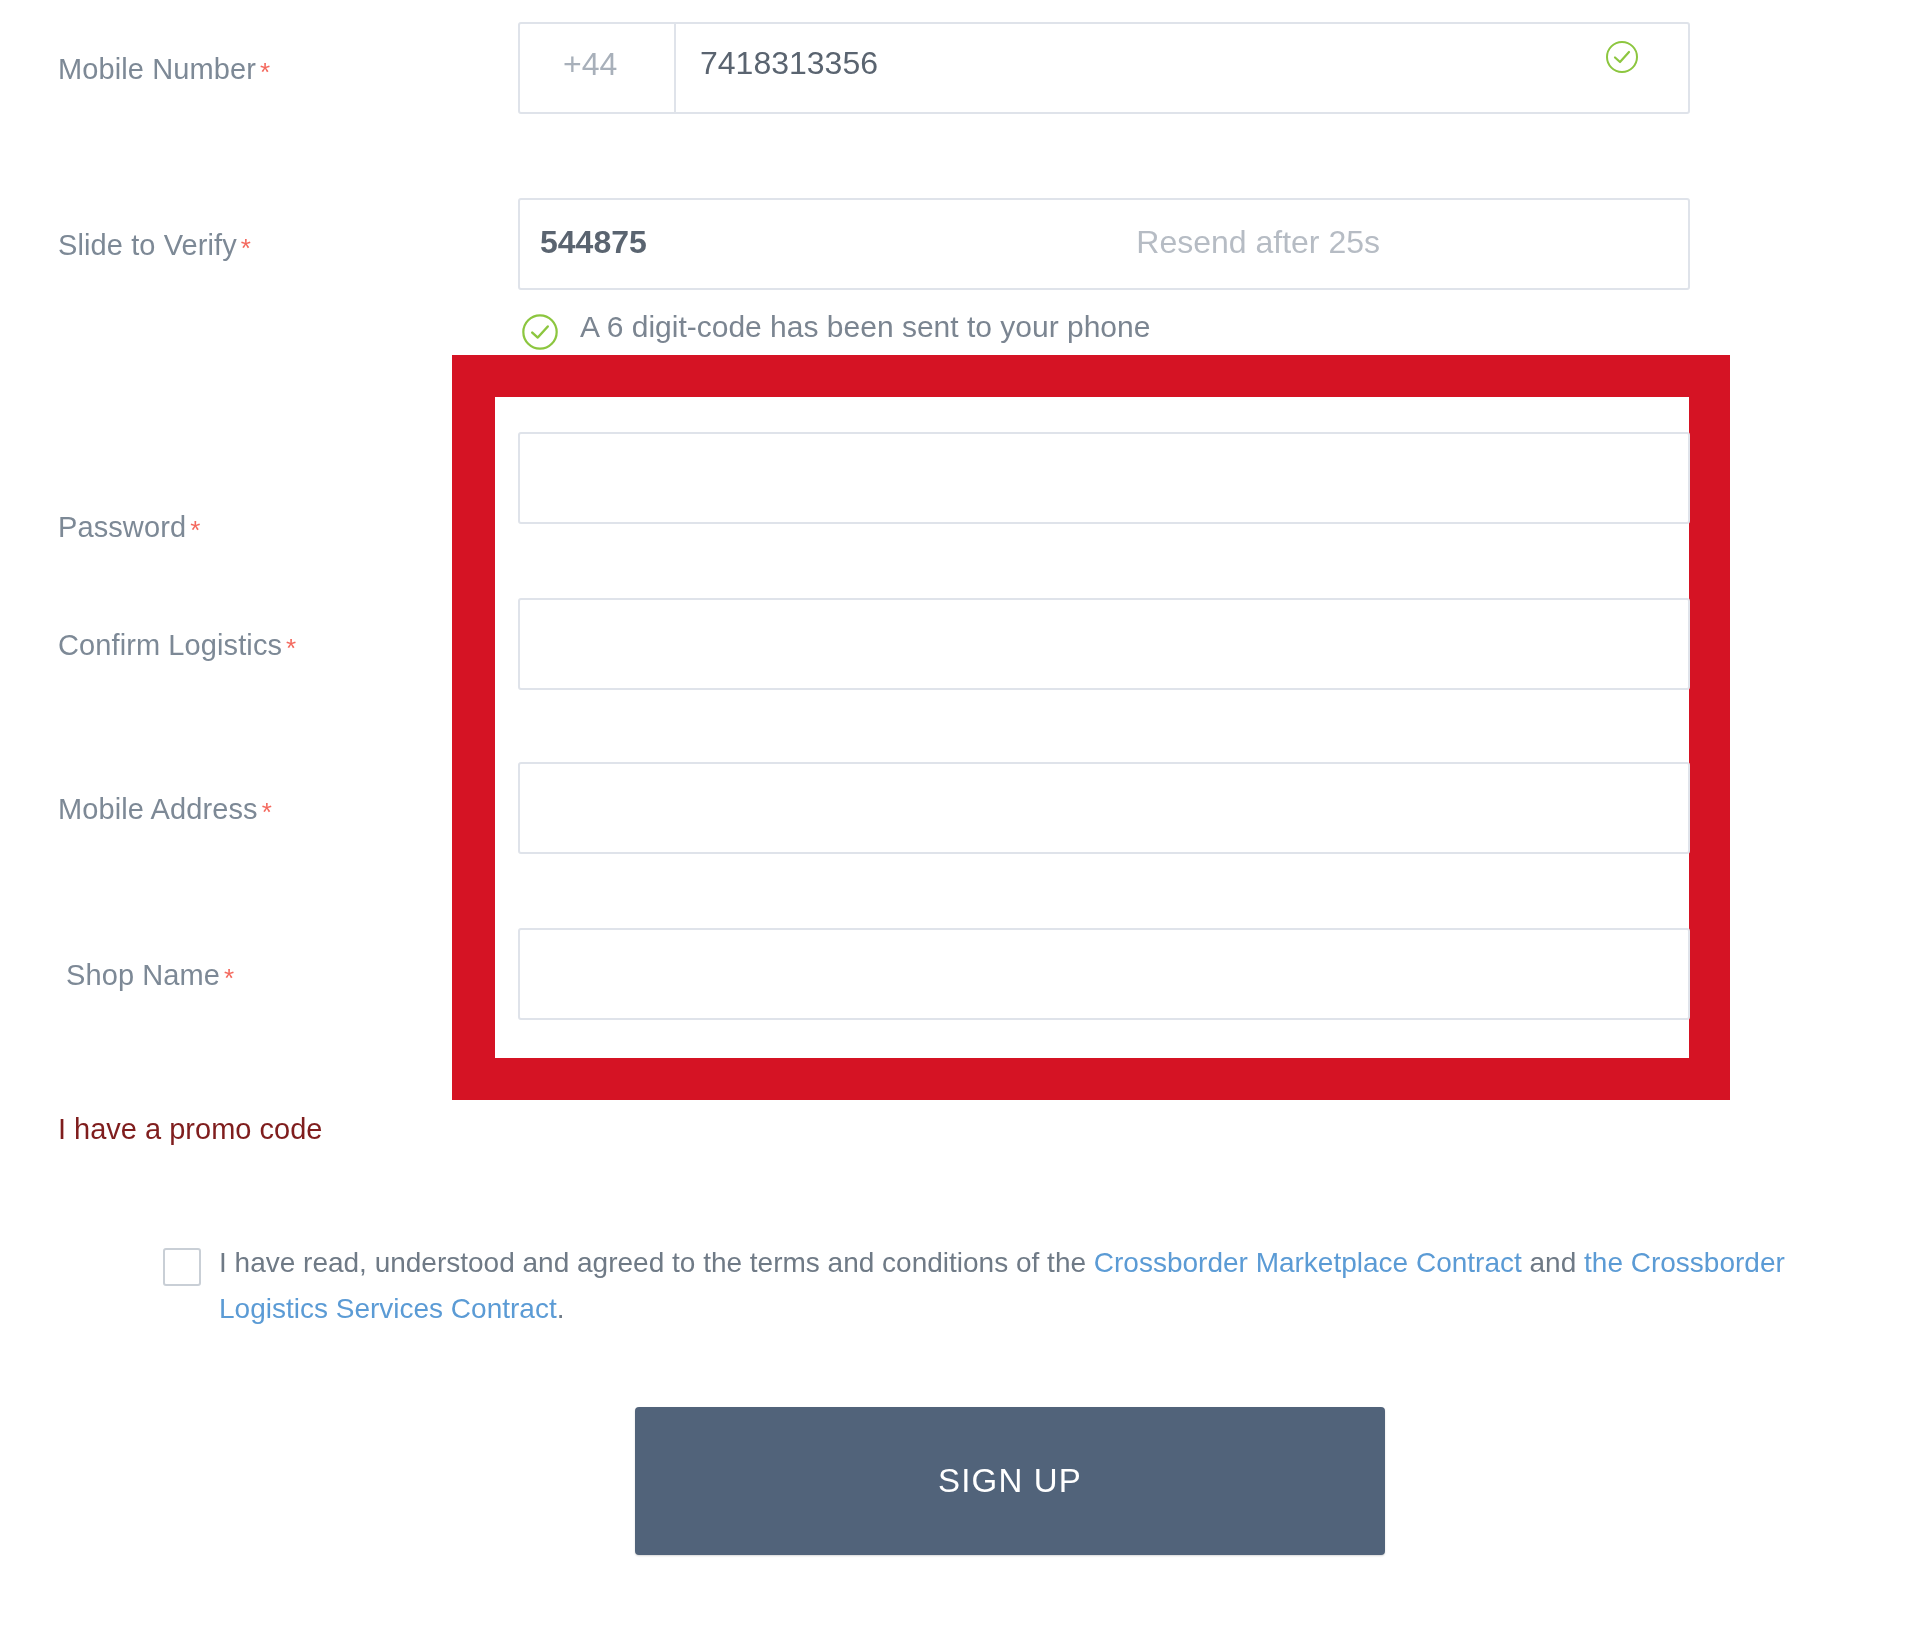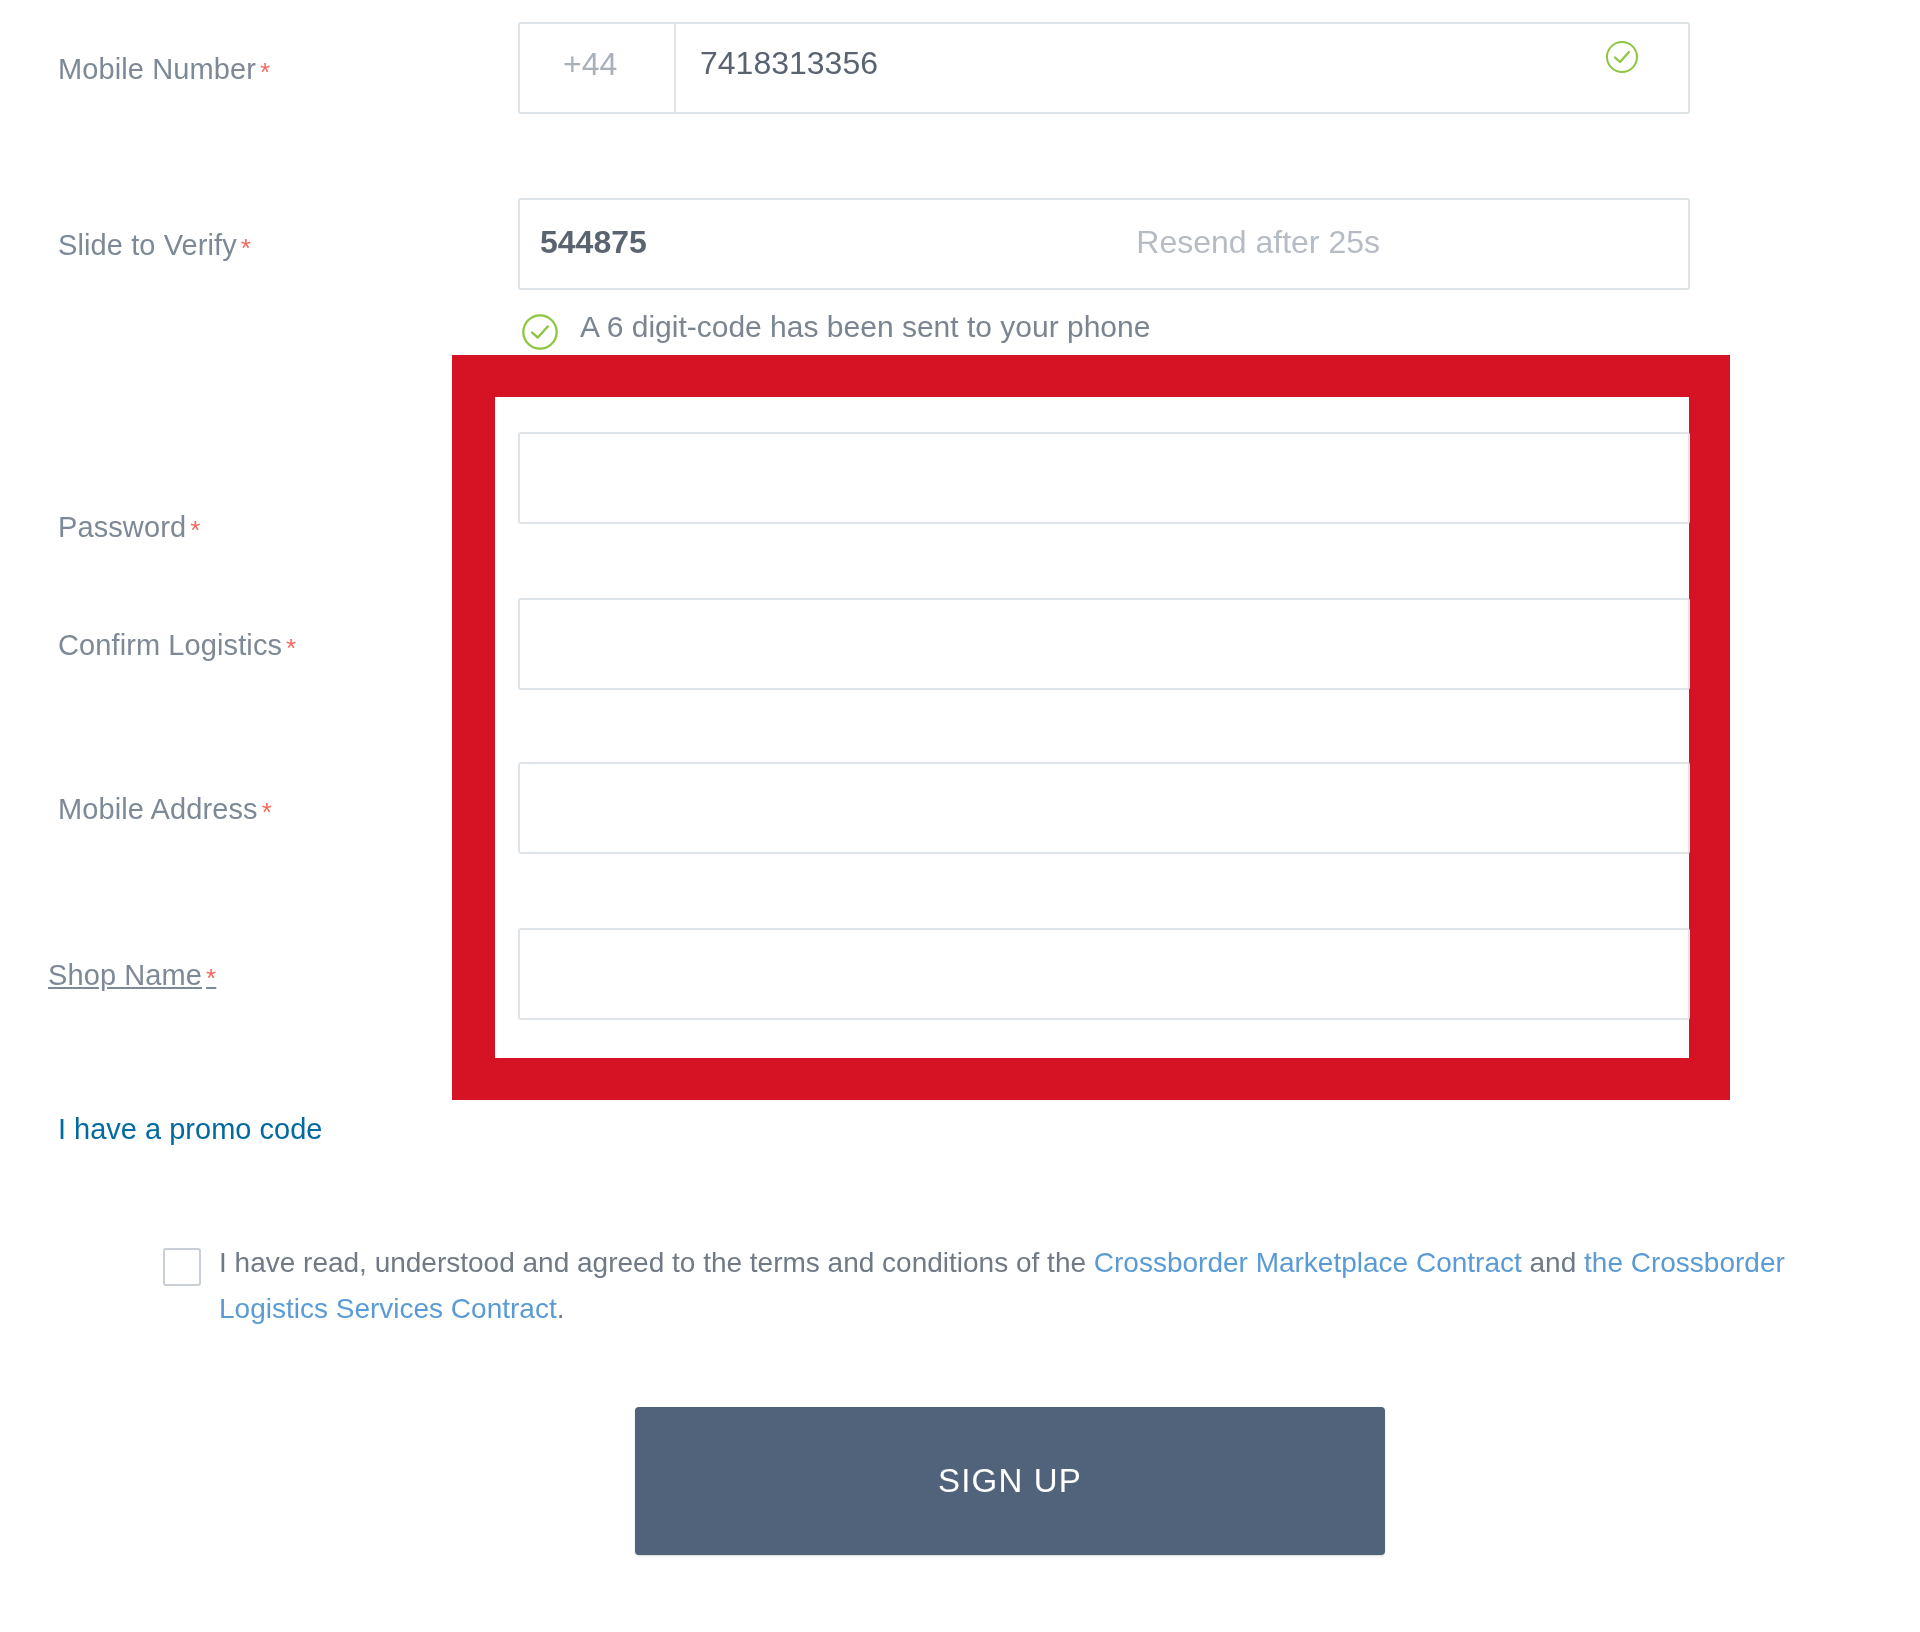--- a/index.html
+++ b/index.html
@@ -104,21 +104,21 @@
   #password-box  { left: 518px; top: 432px; width: 1172px; height: 92px; z-index: 5; }
   #confirm-box   { left: 518px; top: 598px; width: 1172px; height: 92px; z-index: 5; }
   #email-box     { left: 518px; top: 762px; width: 1172px; height: 92px; z-index: 5; }
   #shop-box      { left: 518px; top: 928px; width: 1172px; height: 92px; z-index: 5; }
 
   
   #promo-link {
     position: absolute;
     left: 58px; top: 1113px;
     font-size: 29px;
-    color: #0369a1;
+    color: #7f1d1d;
     white-space: nowrap;
     cursor: pointer;
   }
 
   
   #terms-row {
     position: absolute;
     left: 163px; top: 1240px;
     width: 1660px;
   }
@@ -155,21 +155,21 @@
     cursor: pointer;
     box-shadow: 0 1px 2px rgba(0,0,0,0.16);
   }
 
   
   #label-mobile   { left: 58px; top: 53px; }
   #label-verify   { left: 58px; top: 229px; }
   #label-password { left: 58px; top: 463px; z-index: 6; margin-top: 48px; }
   #label-confirm  { left: 58px; top: 629px; z-index: 6; }
   #label-email    { left: 58px; top: 793px; z-index: 6; }
-  #label-shop     { left: 48px; top: 959px; z-index: 6; text-decoration: underline; }
+  #label-shop     { left: 66px; top: 959px; z-index: 6; }
 </style>
 </head>
 <body>
 
 <div class="page">
 
   <div class="field-label" id="label-mobile">
     <span>Mobile Number</span><span class="req">*</span>
   </div>
 

